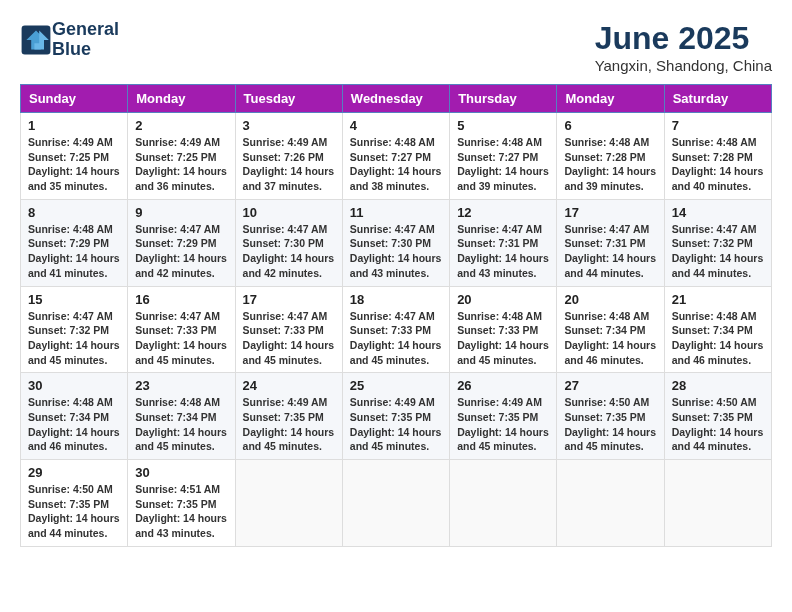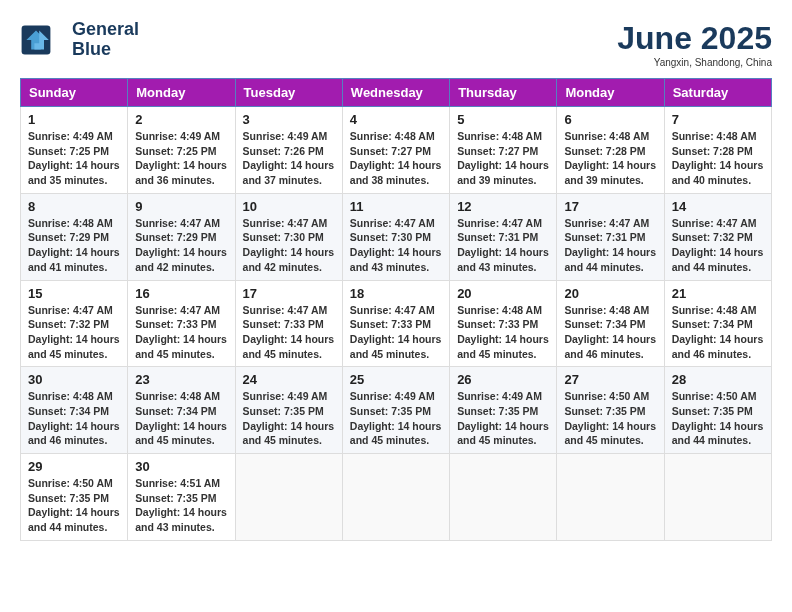--- a/index.html
+++ b/index.html
@@ -12,47 +12,45 @@
     }
     .header-area {
       display: flex;
       justify-content: space-between;
       align-items: flex-start;
       margin-bottom: 10px;
     }
     .logo {
       display: flex;
       align-items: center;
-      gap: 20px;
+      gap: 0;
     }
     .logo-text {
       font-size: 18px;
       font-weight: bold;
       color: #1a3a5c;
       line-height: 1.1;
     }
     .logo-text span {
       display: block;
     }
     .logo-icon {
       width: 32px;
       height: 32px;
     }
     .title-area {
-      text-align: right;
     }
     .month-title {
       font-size: 32px;
       font-weight: bold;
       color: #1a3a5c;
     }
     .subtitle {
-      font-size: 10px;
+      font-size: 15px;
       color: #333;
-      margin-left: 28px;
     }
     .calendar {
       width: 100%;
       border-collapse: collapse;
       border: 1px solid #ccc;
     }
     .calendar th {
       background: #a21caf;
       color: #fff;
       text-align: left;

